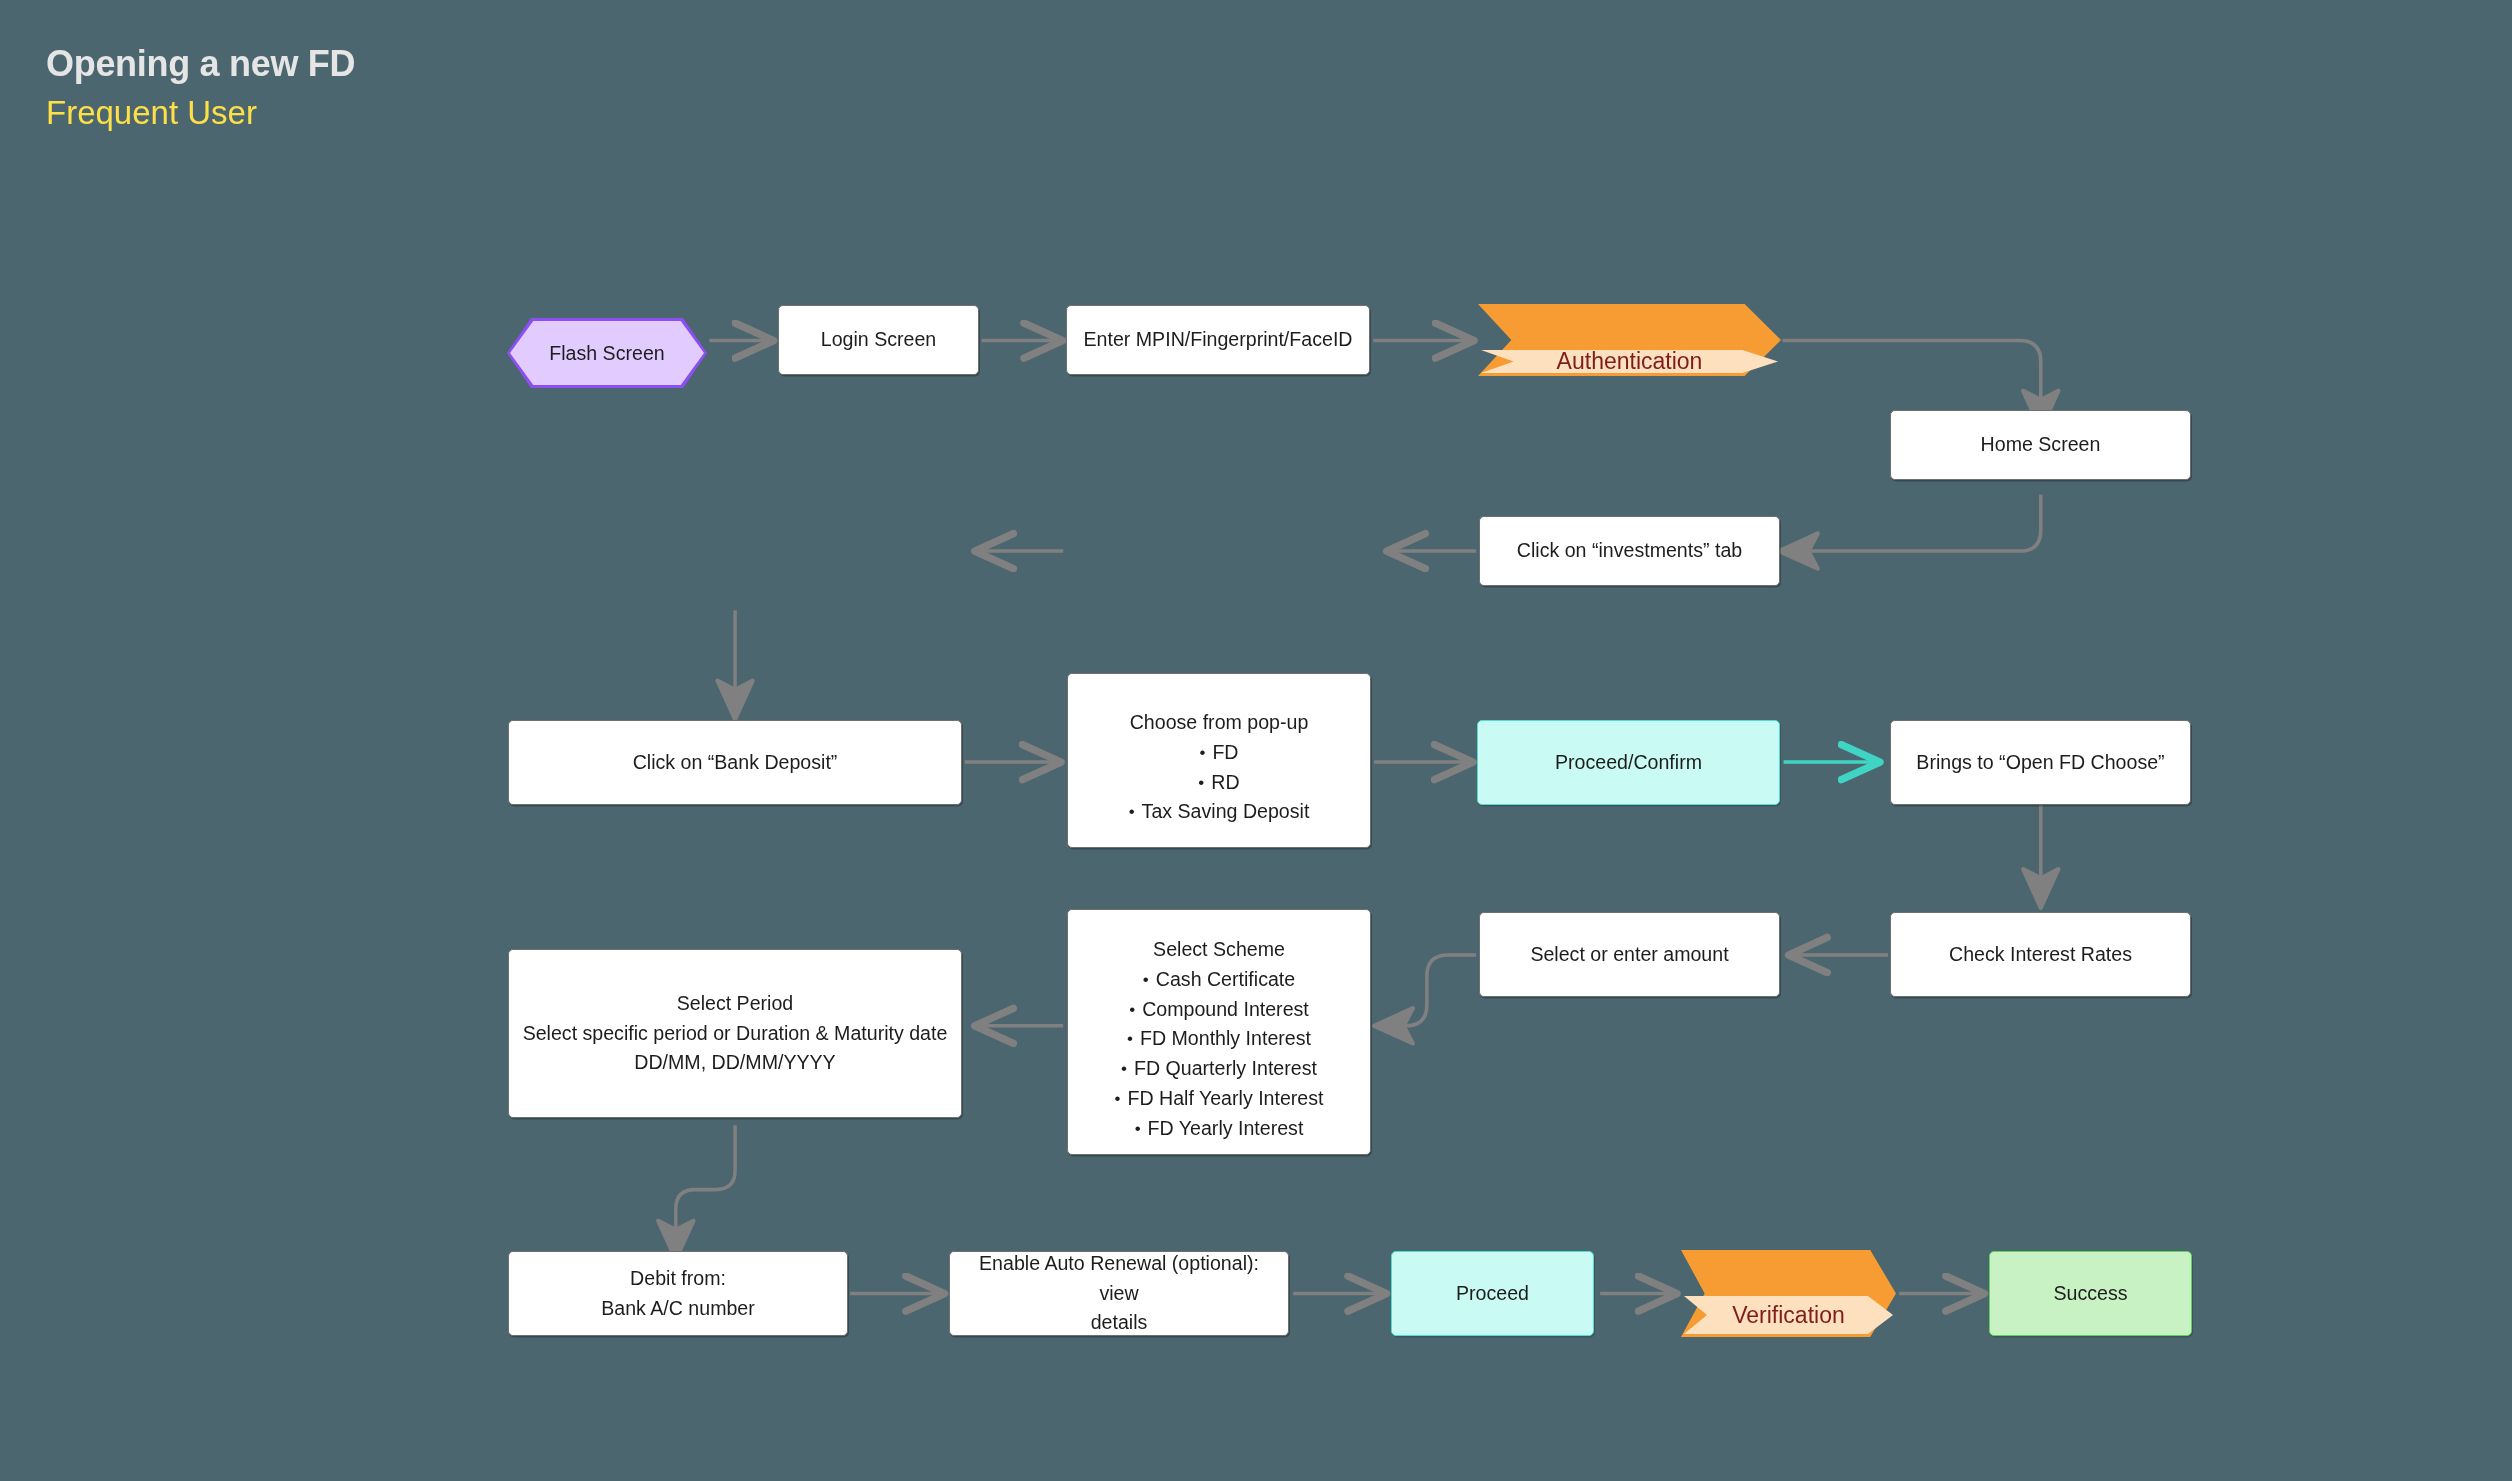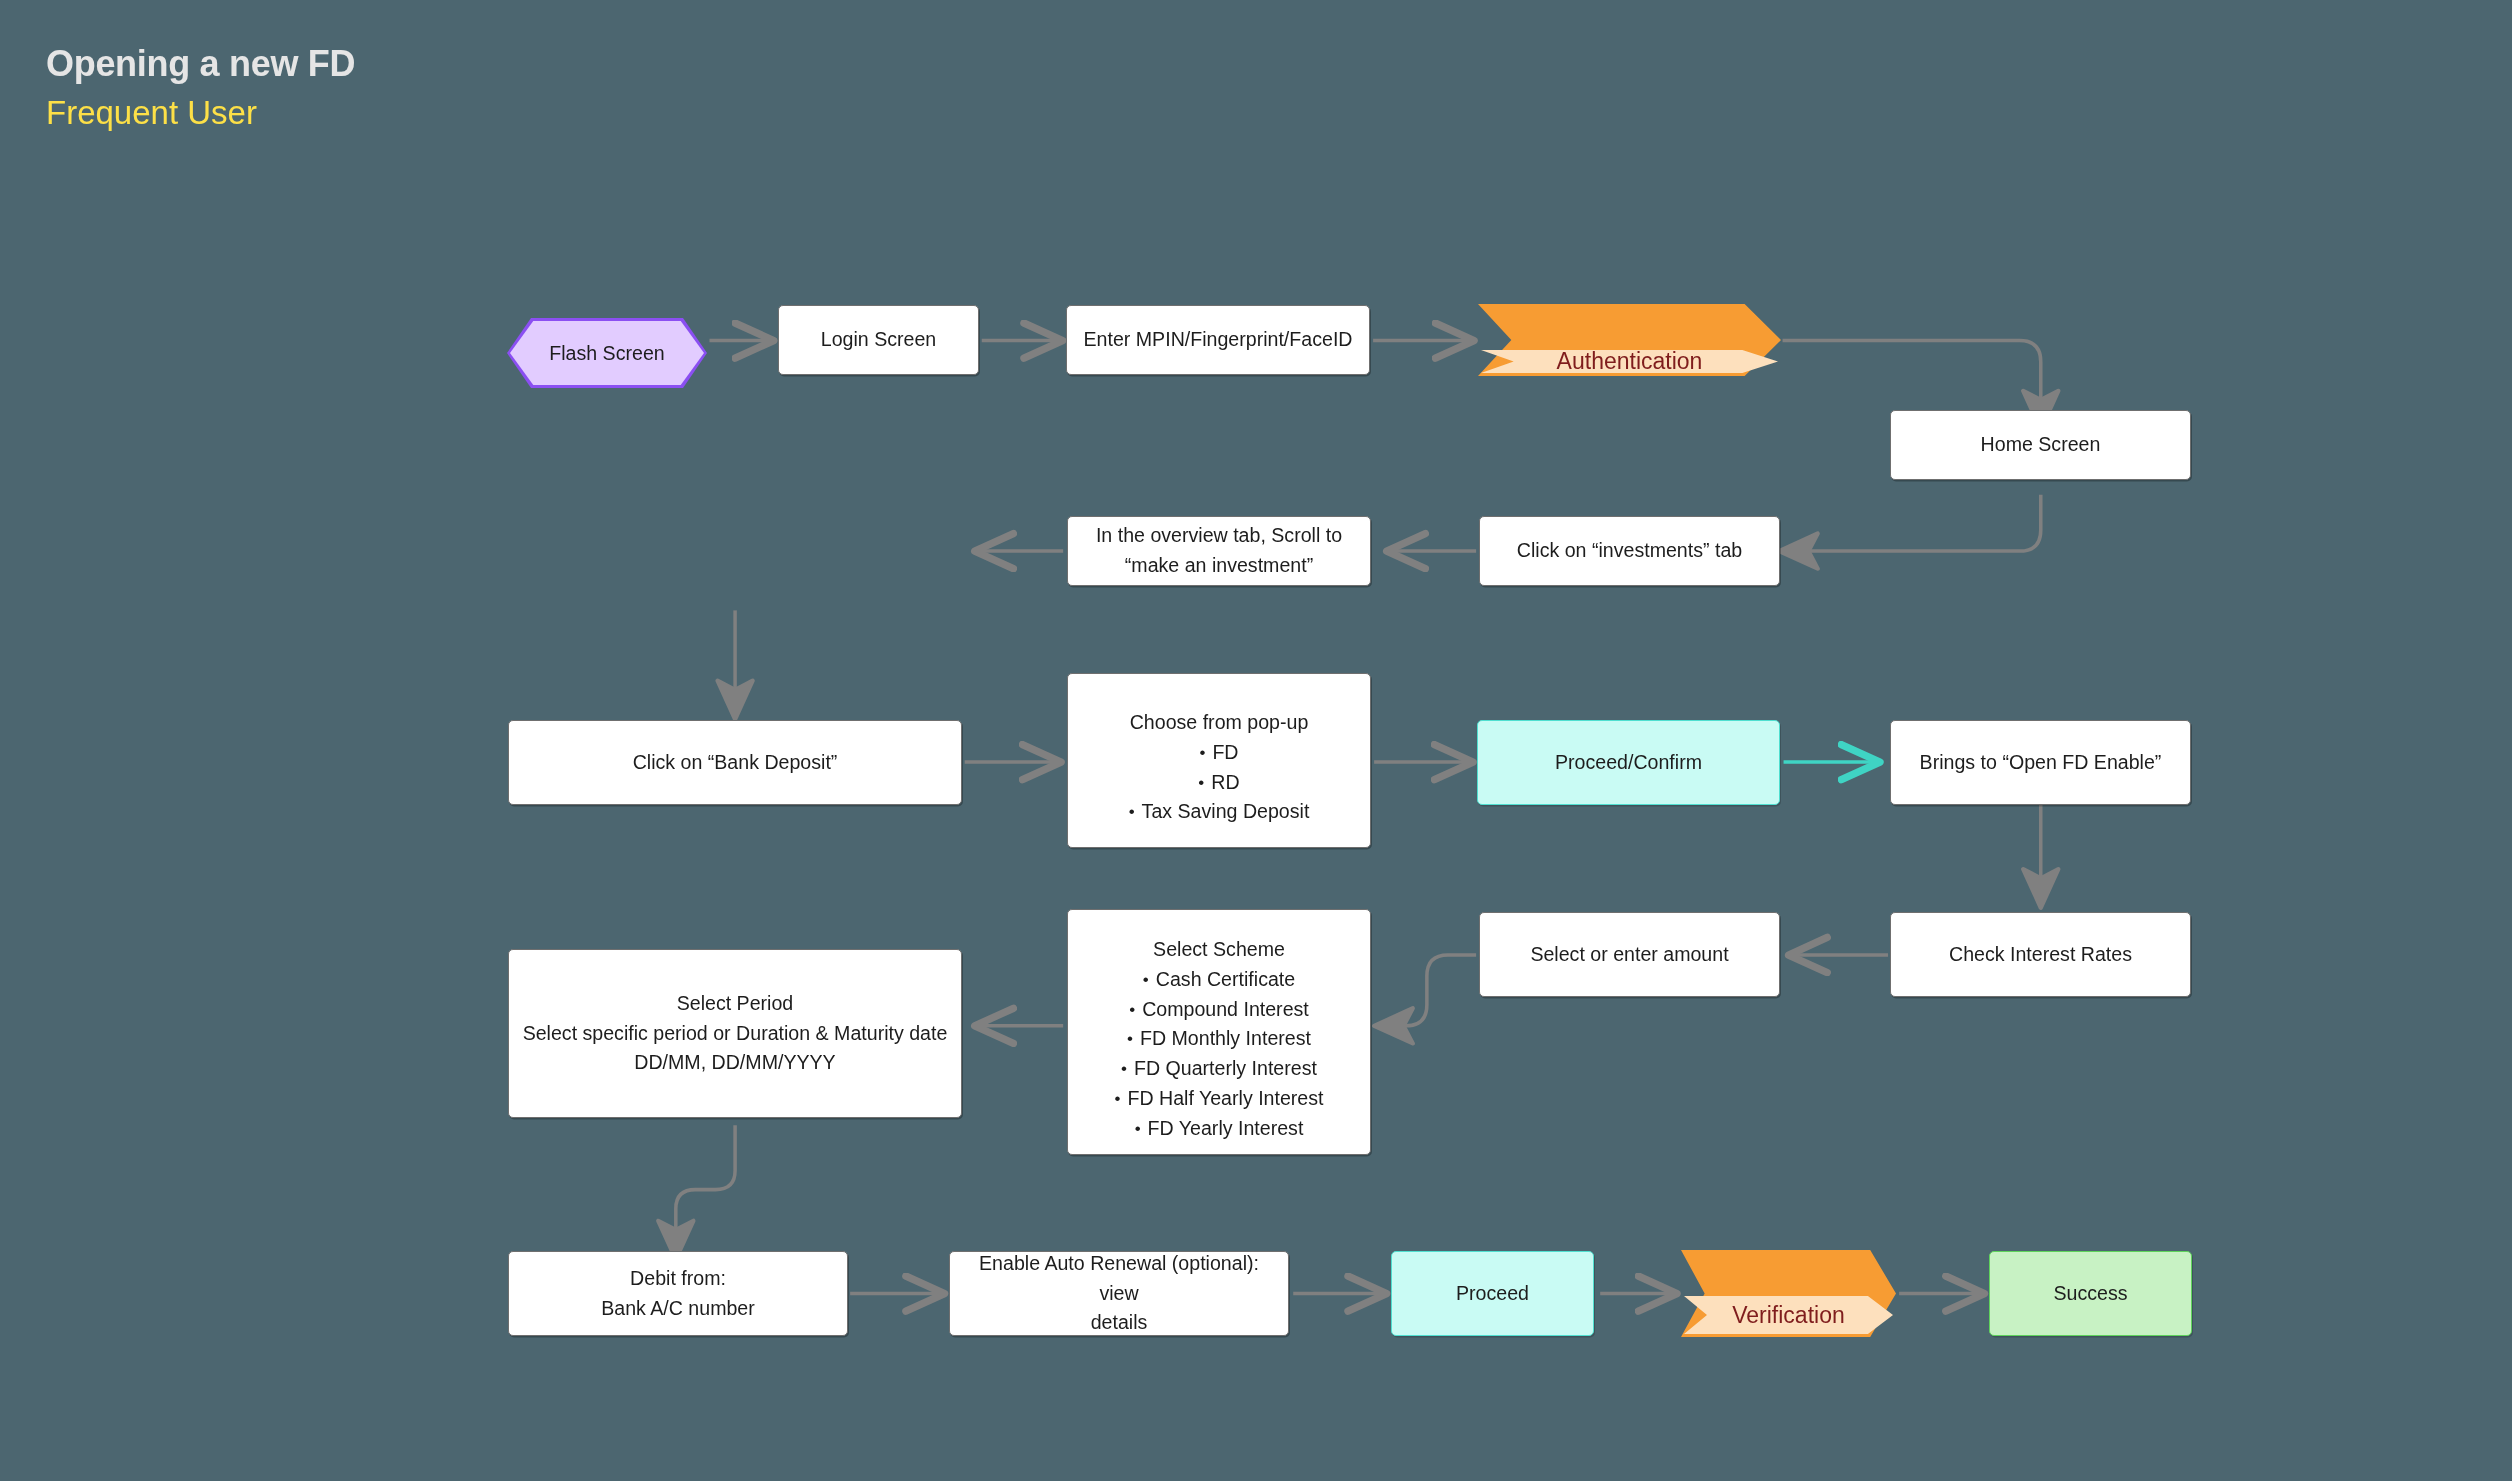--- a/index.html
+++ b/index.html
@@ -225,26 +225,20 @@
   <div class="chevron-wrap" style="left:1478px; top:304px; width:303px; height:72px;">
     <div class="chevron-outer"></div>
     <div class="chevron-inner">Authentication</div>
   </div>
 
   <div class="node rect" style="left:1890px; top:410px; width:301px; height:70px;">
     <div class="label">Home Screen</div>
   </div>
 
 
-  <div class="node rect" style="left:1067px; top:516px; width:304px; height:70px;">
-    <div class="label">
-      <div>In the overview tab, Scroll to</div>
-      <div>“make an investment”</div>
-    </div>
-  </div>
 
   <div class="node rect" style="left:1479px; top:516px; width:301px; height:70px;">
     <div class="label">Click on “investments” tab</div>
   </div>
 
   <div class="node rect" style="left:508px; top:720px; width:454px; height:85px;">
     <div class="label">Click on “Bank Deposit”</div>
   </div>
 
   <div class="node rect" style="left:1067px; top:673px; width:304px; height:175px; align-items:flex-start;">
@@ -256,21 +250,21 @@
         <li>Tax Saving Deposit</li>
       </ul>
     </div>
   </div>
 
   <div class="node rect accent-cyan" style="left:1477px; top:720px; width:303px; height:85px;">
     <div class="label">Proceed/Confirm</div>
   </div>
 
   <div class="node rect" style="left:1890px; top:720px; width:301px; height:85px;">
-    <div class="label">Brings to “Open FD Enable”</div>
+    <div class="label">Brings to “Open FD Choose”</div>
   </div>
 
   <div class="node rect" style="left:508px; top:949px; width:454px; height:169px;">
     <div class="label">
       <span class="heading underline">Select Period</span>
       <div>Select specific period or Duration &amp; Maturity date</div>
       <div>DD/MM, DD/MM/YYYY</div>
     </div>
   </div>
 

